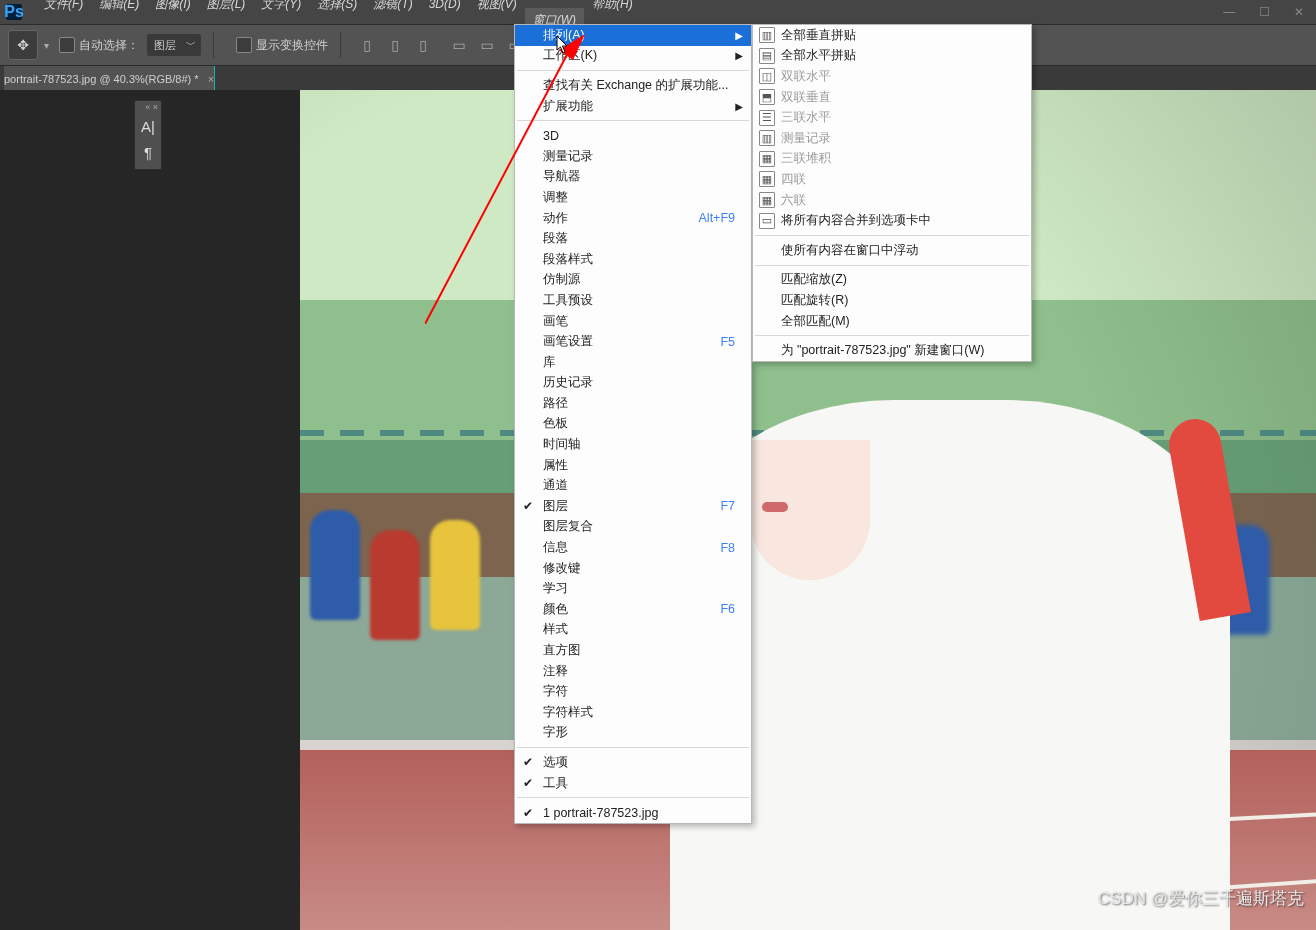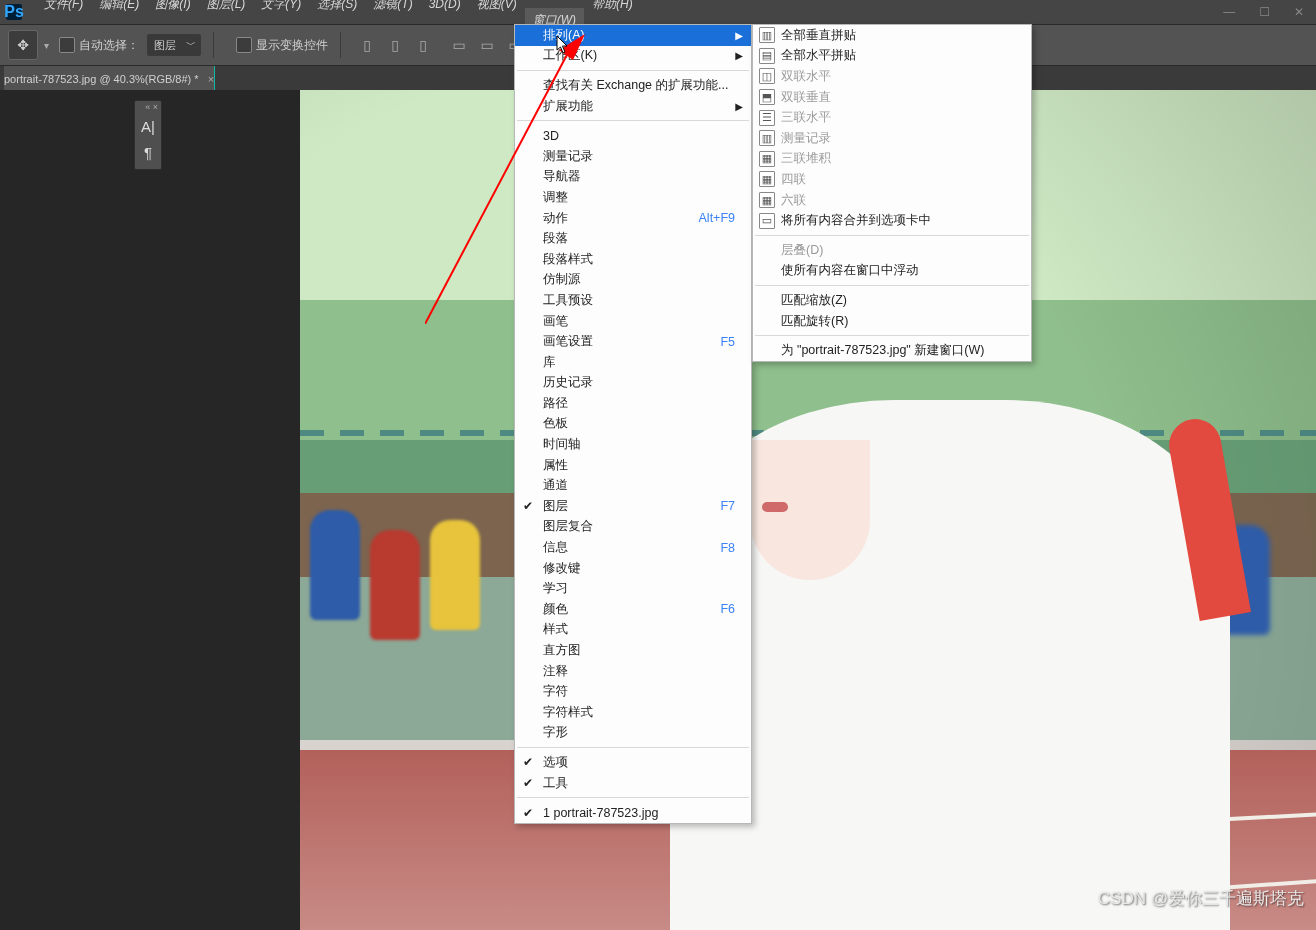--- a/index.html
+++ b/index.html
@@ -619,32 +619,32 @@
     </div>
     <div class="mi disabled">
       <span class="icon">▦</span>
       <span>六联</span>
     </div>
     <div class="mi">
       <span class="icon">▭</span>
       <span>将所有内容合并到选项卡中</span>
     </div>
     <div class="sep"></div>
-    <div class="mi disabled">
-      <span>层叠(D)</span>
-    </div>
     <div class="mi">
       <span>使所有内容在窗口中浮动</span>
     </div>
     <div class="sep"></div>
     <div class="mi">
       <span>匹配缩放(Z)</span>
     </div>
     <div class="mi">
       <span>匹配旋转(R)</span>
+    </div>
+    <div class="mi">
+      <span>全部匹配(M)</span>
     </div>
     <div class="sep"></div>
     <div class="mi">
       <span>为 "portrait-787523.jpg" 新建窗口(W)</span>
     </div>
   </div>
 
 <svg class="arrow" viewBox="0 0 160 290">
   <line x1="0" y1="290" x2="145" y2="15" stroke="#ff0000" stroke-width="2"></line>
   <polygon points="160,0 134,16 148,26" fill="#ff0000"></polygon>

